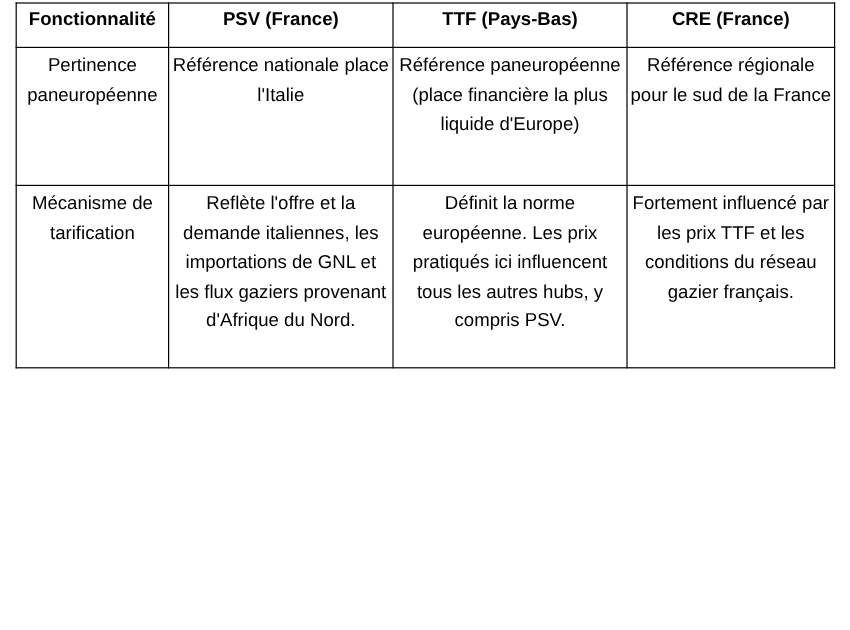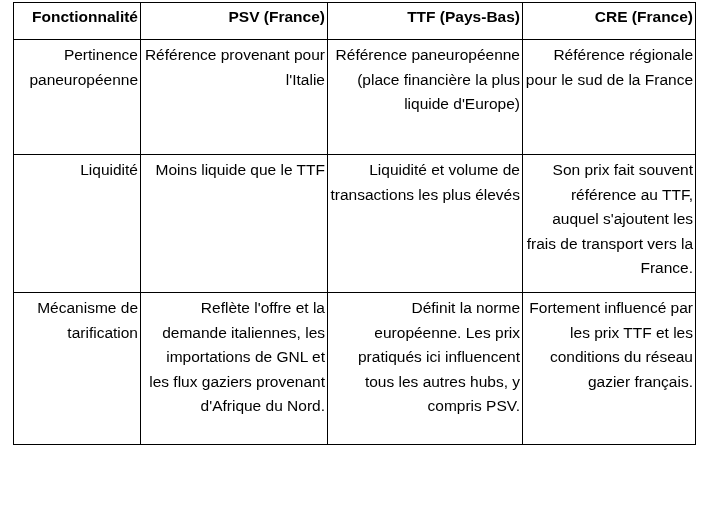--- a/index.html
+++ b/index.html
@@ -24,21 +24,21 @@
       table-layout: fixed;
       width: 682px;
     }
     col.c0 { width: 127px; }
     col.c1 { width: 187px; }
     col.c2 { width: 195px; }
     col.c3 { width: 173px; }
     th, td {
       border: 1.5px solid #000000;
       vertical-align: top;
-      text-align: right;
+      text-align: center;
       padding: 3px 2px 0 2px;
       font-size: 15.5px;
       line-height: 24.5px;
       overflow: hidden;
     }
     th {
       font-weight: bold;
       height: 34px;
       padding-top: 2px;
     }
@@ -62,29 +62,23 @@
       <tr>
         <th>Fonctionnalité</th>
         <th>PSV (France)</th>
         <th>TTF (Pays-Bas)</th>
         <th>CRE (France)</th>
       </tr>
     </thead>
     <tbody>
       <tr class="r2">
         <td>Pertinence paneuropéenne</td>
-        <td>Référence provenant pour l'Italie</td>
+        <td>Référence nationale place l'Italie</td>
         <td>Référence paneuropéenne (place financière la plus liquide d'Europe)</td>
         <td>Référence régionale pour le sud de la France</td>
-      </tr>
-      <tr class="r3">
-        <td>Liquidité</td>
-        <td>Moins liquide que le TTF</td>
-        <td>Liquidité et volume de transactions les plus élevés</td>
-        <td>Son prix fait souvent référence au TTF, auquel s'ajoutent les frais de transport vers la France.</td>
       </tr>
       <tr class="r4">
         <td>Mécanisme de tarification</td>
         <td>Reflète l'offre et la demande italiennes, les importations de GNL et les flux gaziers provenant d'Afrique du Nord.</td>
         <td>Définit la norme européenne. Les prix pratiqués ici influencent tous les autres hubs, y compris PSV.</td>
         <td>Fortement influencé par les prix TTF et les conditions du réseau gazier français.</td>
       </tr>
     </tbody>
   </table>
 </div>

